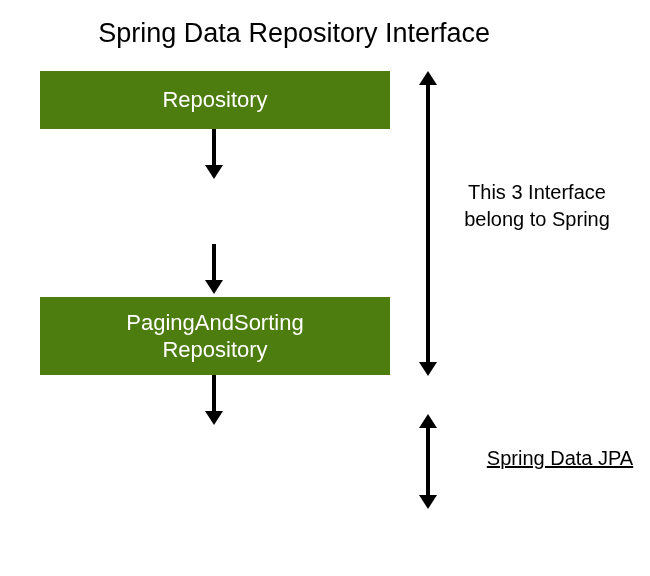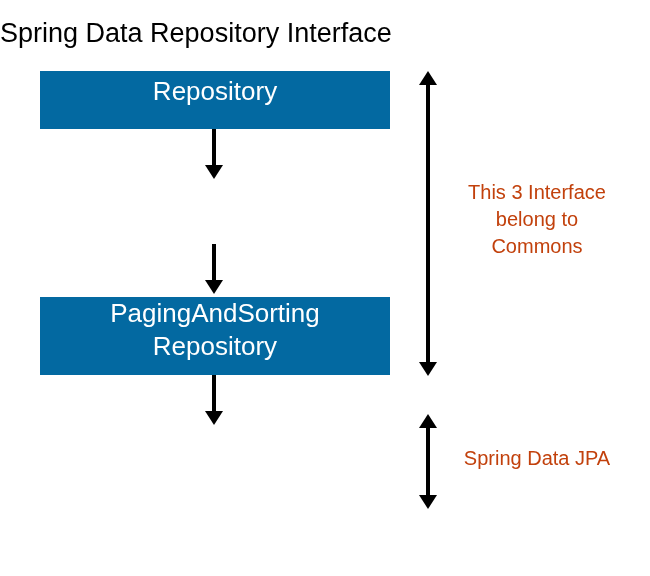--- a/index.html
+++ b/index.html
@@ -8,42 +8,42 @@
       box-sizing: border-box;
     }
     body {
       width: 650px;
       height: 576px;
       background: #ffffff;
       font-family: "Segoe UI", "Myriad Pro", Arial, sans-serif;
       position: relative;
     }
     .title {
-      text-align: left;
+      text-align: right;
       font-size: 27px;
       font-weight: 400;
       color: #000;
       padding-top: 18px;
       padding-bottom: 10px;
       width: 490px;
     }
     .diagram-area {
       position: relative;
       width: 650px;
       height: 510px;
     }
     .box {
       position: absolute;
       left: 40px;
       width: 350px;
-      background: #0369a1;
+      background: #4d7c0f;
       color: #fff;
-      font-size: 26px;
+      font-size: 22px;
       display: flex;
-      align-items: flex-start;
+      align-items: center;
       justify-content: center;
       text-align: center;
       line-height: 1.25;
       padding: 4px 10px;
     }
     .box.two-line {
       padding: 0 10px;
     }
     .flow-arrow {
       position: absolute;
@@ -85,21 +85,21 @@
       border-right: 9px solid transparent;
       border-top: 14px solid #000;
     }
     .bracket-arrow .shaft {
       width: 4px;
       background: #000;
       flex: 1;
     }
     .annotation {
       position: absolute;
-      color: #c2410c;
+      color: #000000;
       font-size: 20px;
       text-align: center;
       line-height: 1.35;
     }
   </style>
 </head>
 <body>
 
 <div class="title">Spring Data Repository Interface</div>
 
@@ -134,26 +134,26 @@
 
 
   <div class="bracket-arrow" style="left:419px; top:12px; height:305px;">
     <div class="head-up"></div>
     <div class="shaft"></div>
     <div class="head-down"></div>
   </div>
 
   <div class="annotation" style="left:452px; top:120px; width:170px;">
     <span>This 3 Interface</span><br>
-    <span>belong to Commons</span><br>
+    <span>belong to Spring</span><br>
   </div>
 
   <div class="bracket-arrow" style="left:419px; top:355px; height:95px;">
     <div class="head-up"></div>
     <div class="shaft"></div>
     <div class="head-down"></div>
   </div>
 
-  <div class="annotation" style="left:457px; top:386px; width:160px;">
+  <div class="annotation" style="left:480px; top:386px; width:160px;text-decoration:underline;">
     <span>Spring Data JPA</span>
   </div>
 
 </div>
 
 </body></html>

